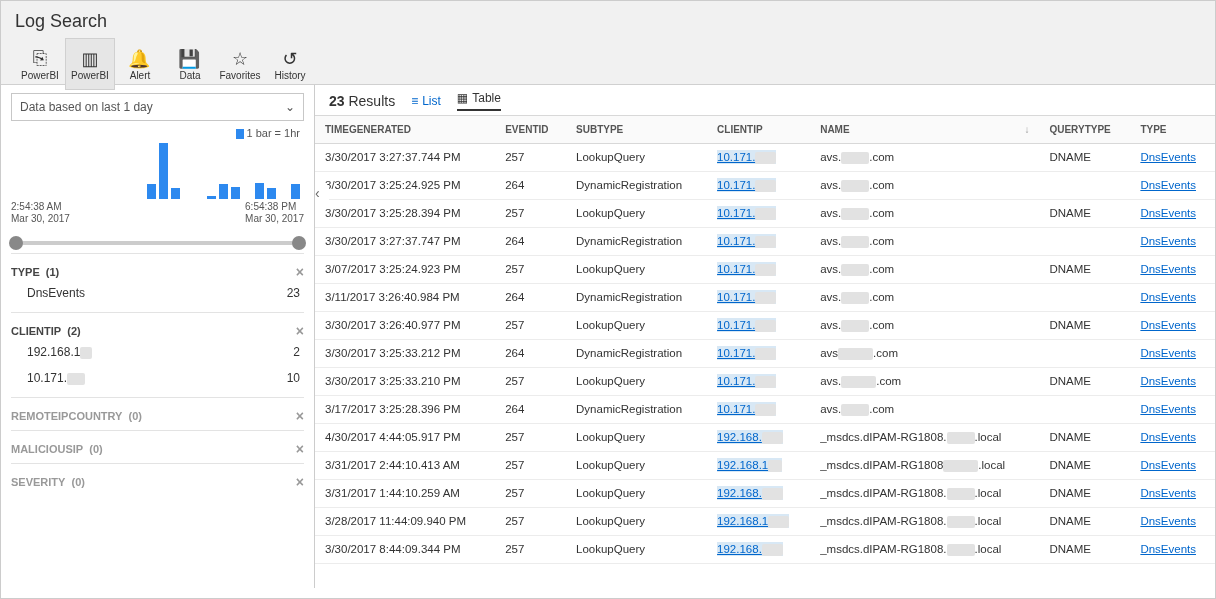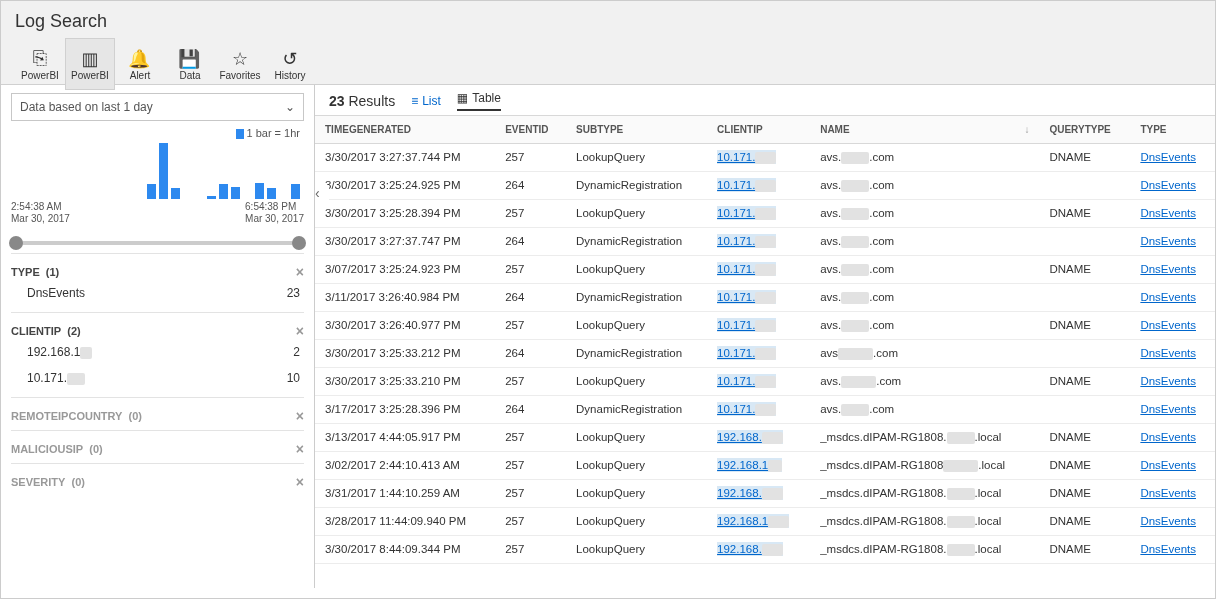--- a/index.html
+++ b/index.html
@@ -428,30 +428,30 @@
             <tr>
               <td>3/17/2017 3:25:28.396 PM</td>
               <td>264</td>
               <td>DynamicRegistration</td>
               <td><span class="link ip-hl">10.171.<span class="blur-span" style="width:21px">&nbsp;</span></span></td>
               <td>avs.<span class="blur-span" style="width:28px">&nbsp;</span>.com</td>
               <td></td>
               <td><span class="link">DnsEvents</span></td>
             </tr>
             <tr>
-              <td>3/13/2017 4:44:05.917 PM</td>
+              <td>4/30/2017 4:44:05.917 PM</td>
               <td>257</td>
               <td>LookupQuery</td>
               <td><span class="link ip-hl">192.168.<span class="blur-span" style="width:21px">&nbsp;</span></span></td>
               <td>_msdcs.dIPAM-RG1808.<span class="blur-span" style="width:28px">&nbsp;</span>.local</td>
               <td>DNAME</td>
               <td><span class="link">DnsEvents</span></td>
             </tr>
             <tr>
-              <td>3/02/2017 2:44:10.413 AM</td>
+              <td>3/31/2017 2:44:10.413 AM</td>
               <td>257</td>
               <td>LookupQuery</td>
               <td><span class="link ip-hl">192.168.1<span class="blur-span" style="width:14px">&nbsp;</span></span></td>
               <td>_msdcs.dIPAM-RG1808<span class="blur-span" style="width:35px">&nbsp;</span>.local</td>
               <td>DNAME</td>
               <td><span class="link">DnsEvents</span></td>
             </tr>
             <tr>
               <td>3/31/2017 1:44:10.259 AM</td>
               <td>257</td>

